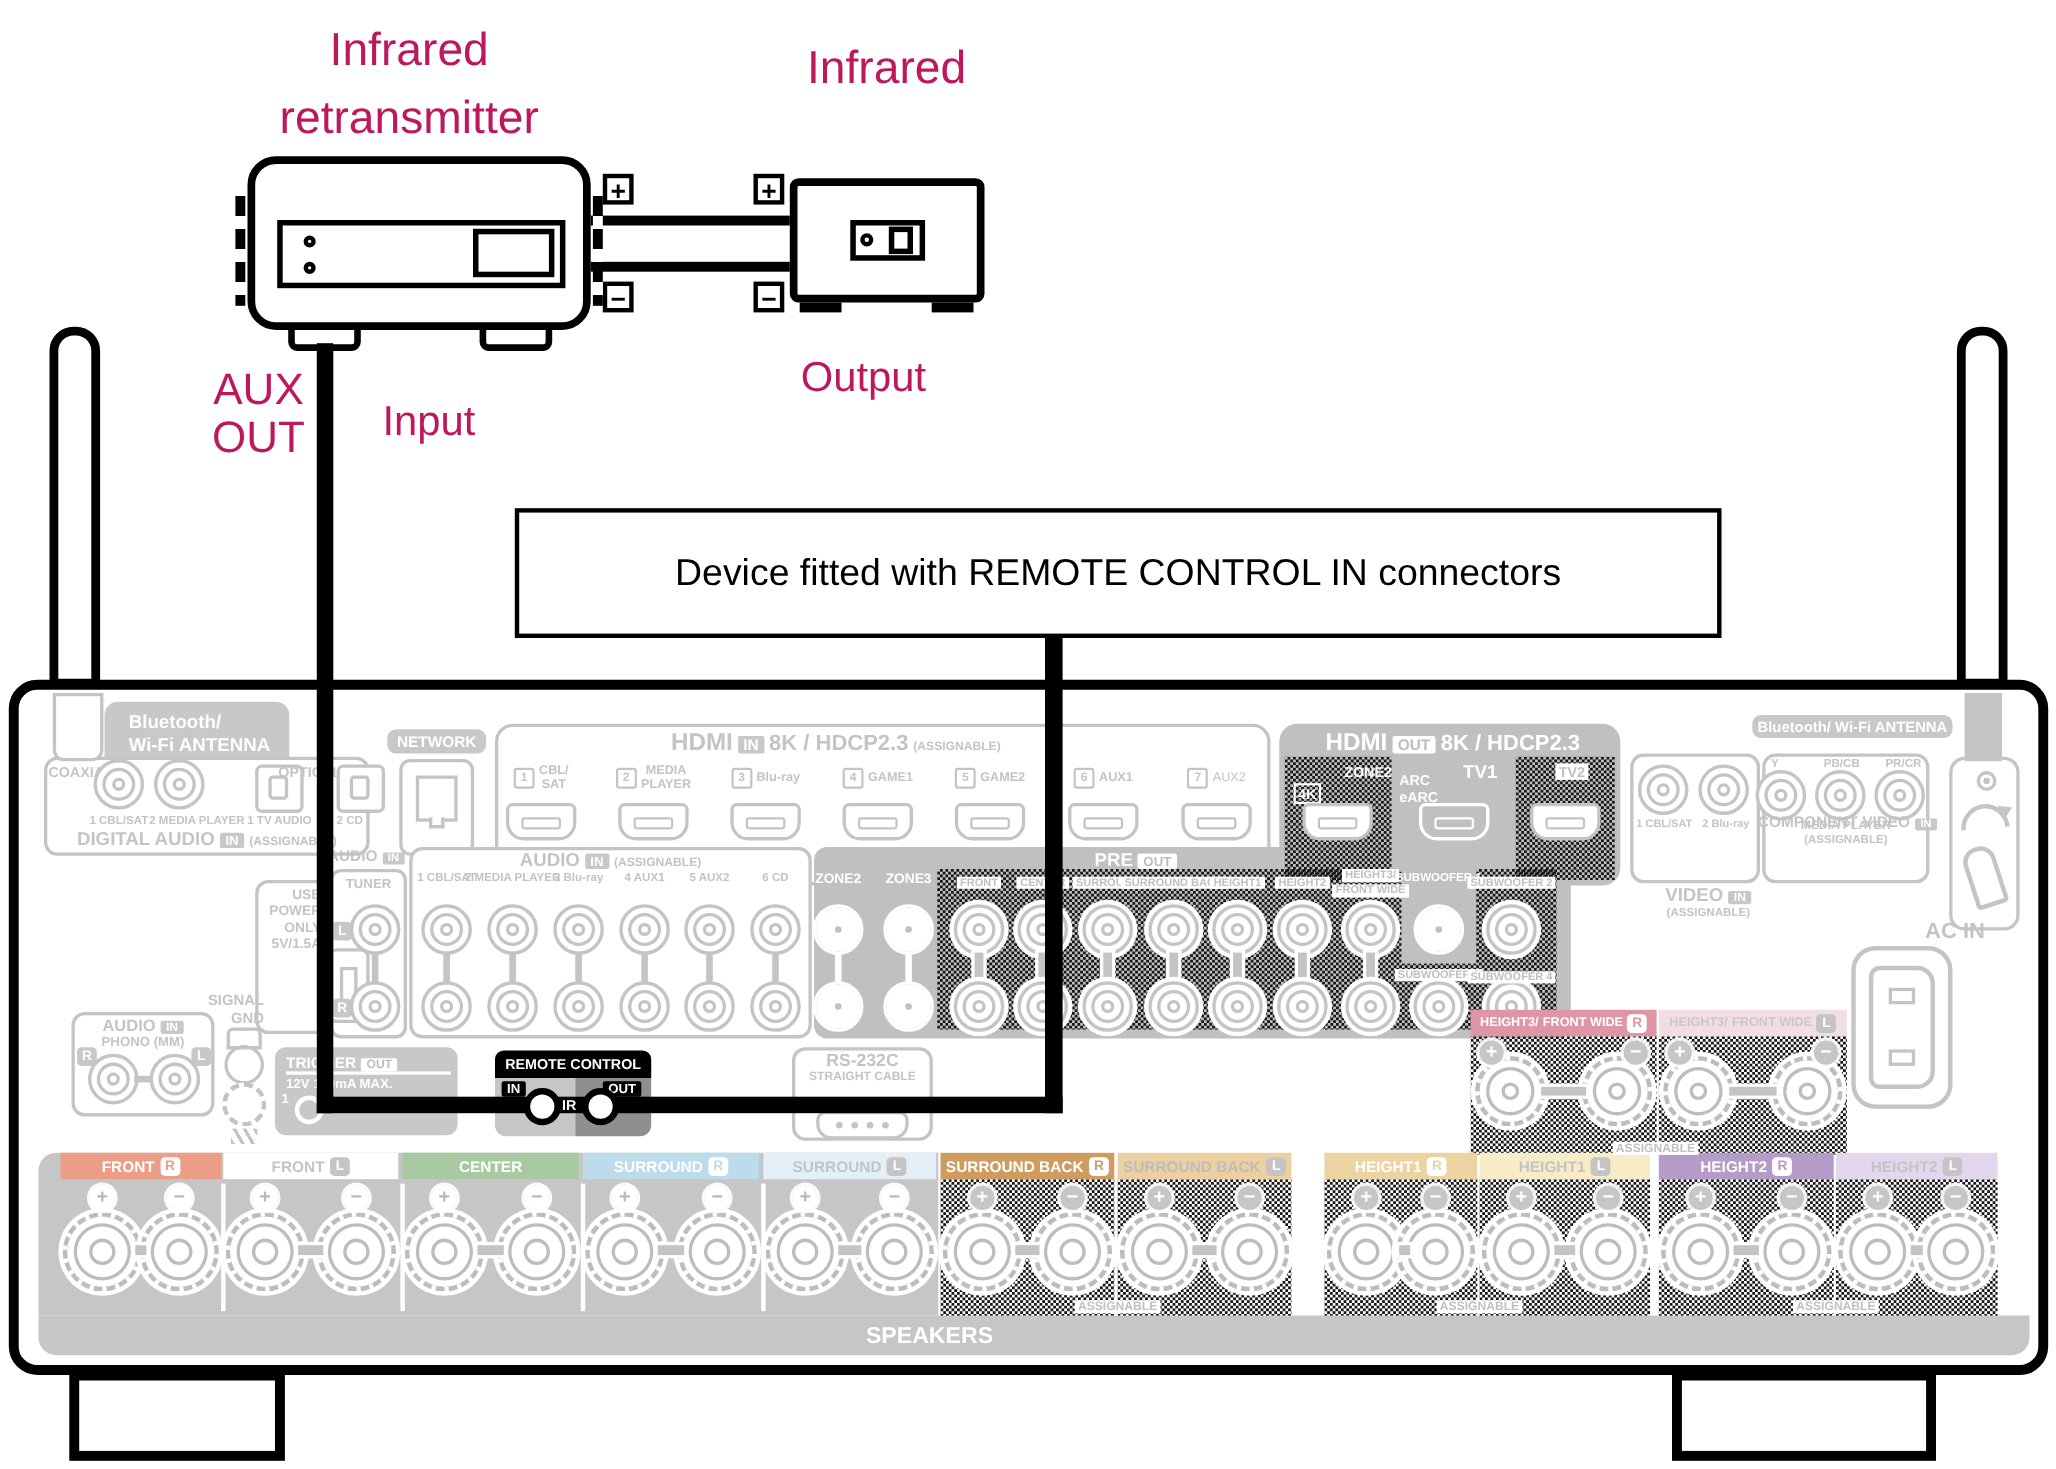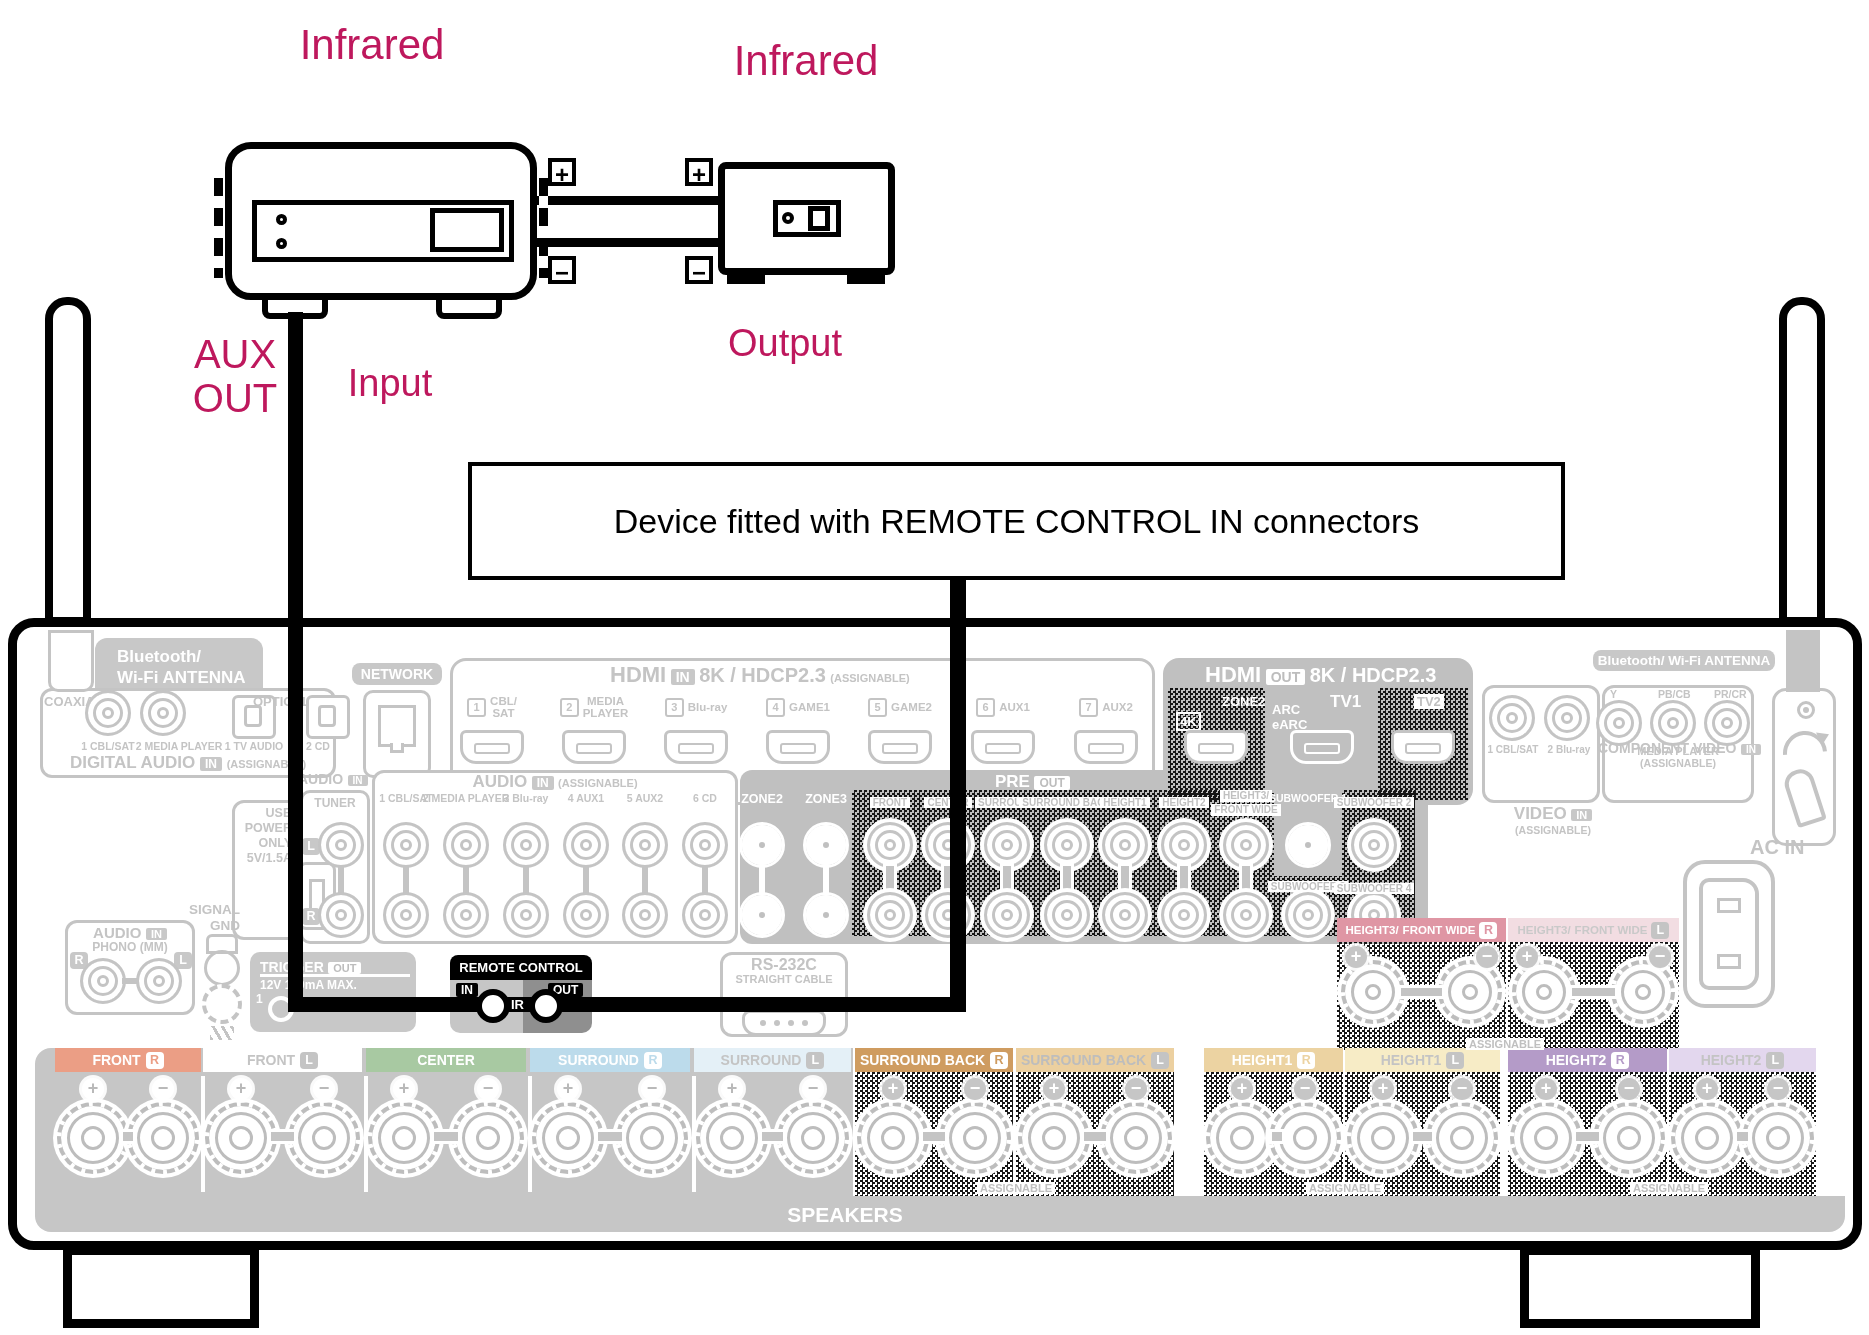--- a/index.html
+++ b/index.html
@@ -34,20 +34,21 @@
   .toplabel{position:absolute;color:#be185d;font-size:42px;text-align:center;line-height:62px;}
   .rl{display:inline-block;min-width:16px;height:17px;border-radius:4px;font-size:12.5px;font-weight:bold;text-align:center;line-height:17px;padding:0 1px;}
 </style>
 </head>
 <body>
 
 <div class="stage">
 
   <div class="toplabel" style="left:222px;top:14px;width:300px;">
     <div>Infrared</div>
+    <div>retransmitter</div>
   </div>
   <div class="toplabel" style="left:656px;top:30px;width:300px;">
     <div>Infrared</div>
   </div>
 
   <div class="abs" style="left:225px;top:142px;width:312px;height:158px;border:7px solid #000;border-radius:26px;background:#fff;box-sizing:border-box;z-index:5;"></div>
   <div class="abs" style="left:252px;top:200px;width:262px;height:62px;border:5px solid #000;background:#fff;box-sizing:border-box;z-index:6;"></div>
   <div class="abs" style="left:276px;top:214px;width:11px;height:11px;border:4px solid #000;border-radius:50%;box-sizing:border-box;z-index:7;"></div>
   <div class="abs" style="left:276px;top:238px;width:11px;height:11px;border:4px solid #000;border-radius:50%;box-sizing:border-box;z-index:7;"></div>
   <div class="abs" style="left:430px;top:208px;width:74px;height:44px;border:5px solid #000;background:#fff;box-sizing:border-box;z-index:7;"></div>
@@ -337,21 +338,21 @@
     <div class="hdmi" style="position: absolute; left: 868px; top: 730px; z-index: 3;"></div>
     <div style="position: absolute; left: 953px; top: 686px; width: 100px; height: 42px; display: flex; align-items: center; justify-content: center; gap: 4px; z-index: 3;">
       <span class="numbadge">6</span>
       <span style="color: rgb(196, 196, 196); font-weight: bold; font-size: 11.5px; line-height: 12px; text-align: center;">
         <div>AUX1</div>
       </span>
     </div>
     <div class="hdmi" style="position: absolute; left: 971px; top: 730px; z-index: 3;"></div>
     <div style="position: absolute; left: 1056px; top: 686px; width: 100px; height: 42px; display: flex; align-items: center; justify-content: center; gap: 4px; z-index: 3;">
       <span class="numbadge">7</span>
-      <span style="color: rgb(196, 196, 196); font-weight: bold; font-size: 11.5px; line-height: 12px; text-align: center;">
+      <span style="color: rgb(196, 196, 196); font-weight: normal; font-size: 11.5px; line-height: 12px; text-align: center;">
         <div>AUX2</div>
       </span>
     </div>
     <div class="hdmi" style="position: absolute; left: 1074px; top: 730px; z-index: 3;"></div>
     <div style="position: absolute; left: 358px; top: 792px; width: 96px; font-size: 10.5px; color: rgb(196, 196, 196); font-weight: bold; text-align: center; z-index: 3;">1 CBL/SAT</div>
     <div class="rca" style="position: absolute; left: 383px; top: 822px; z-index: 3;"></div>
     <div style="position: absolute; left: 403px; top: 866px; width: 6px; height: 28px; background: rgb(196, 196, 196); z-index: 3;"></div>
     <div class="rca" style="position: absolute; left: 383px; top: 892px; z-index: 3;"></div>
     <div style="position: absolute; left: 418px; top: 792px; width: 96px; font-size: 10.5px; color: rgb(196, 196, 196); font-weight: bold; text-align: center; z-index: 3;">2 MEDIA PLAYER</div>
     <div class="rca" style="position: absolute; left: 443px; top: 822px; z-index: 3;"></div>

